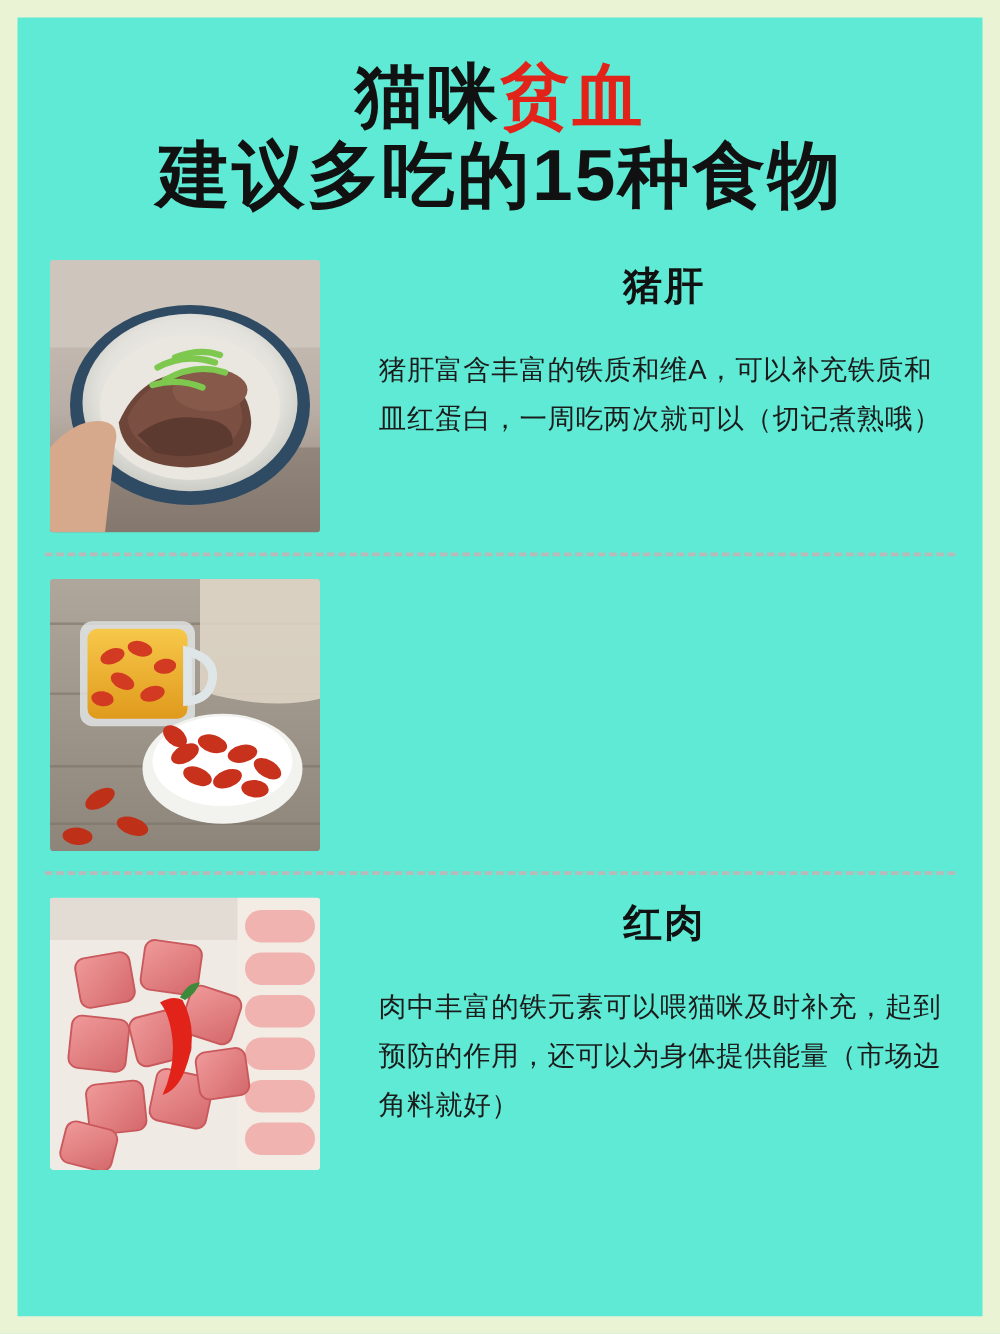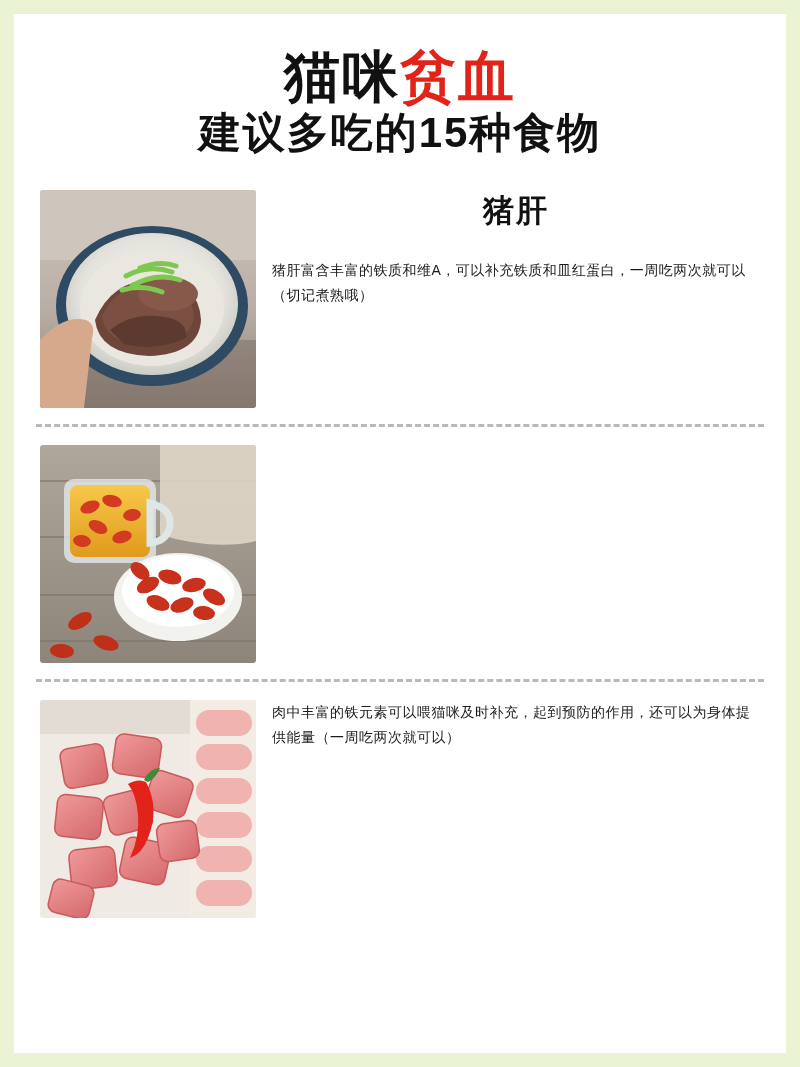--- a/index.html
+++ b/index.html
@@ -22,38 +22,38 @@
     height: 1067px;
     background: #eaf3d4;
     overflow: hidden;
   }
   .inner {
     position: absolute;
     left: 14px;
     top: 14px;
     width: 772px;
     height: 1039px;
-    background: #ffffff;
+    background: #5eead4;
     padding: 18px 26px 0 26px;
   }
 
   
   .title-block {
     text-align: center;
     padding-top: 14px;
     padding-bottom: 16px;
   }
   .title-line {
     font-weight: bold;
     letter-spacing: 2px;
     line-height: 1.12;
     color: #111111;
   }
   .title-line-1 { font-size: 56px; }
-  .title-line-2 { font-size: 42px; }
+  .title-line-2 { font-size: 58px; }
   .accent { color: #e2231a; }
 
   
   .row {
     display: flex;
     align-items: flex-start;
     padding: 14px 0 16px 0;
   }
   .thumb {
     width: 216px;
@@ -61,33 +61,33 @@
     flex: 0 0 216px;
     border-radius: 3px;
     overflow: hidden;
     position: relative;
     margin-top: 4px;
   }
   .thumb svg { display: block; width: 100%; height: 100%; }
 
   .row-body {
     flex: 1 1 auto;
-    padding-left: 16px;
+    padding-left: 47px;
     padding-top: 4px;
   }
   .row-title {
     font-size: 31px;
     font-weight: bold;
     color: #111111;
     text-align: center;
     letter-spacing: 2px;
     margin-bottom: 26px;
   }
   .row-text {
-    font-size: 14px;
+    font-size: 22px;
     line-height: 1.78;
     color: #1b1b1b;
     letter-spacing: 0.5px;
   }
 
   
   .divider {
     height: 0;
     border-top: 3px dashed #b9b9b9;
     margin: 0 -4px;
@@ -232,18 +232,19 @@
             <rect x="30" y="148" width="46" height="40" rx="8" transform="rotate(-6 53 168)"></rect>
             <rect x="82" y="140" width="46" height="42" rx="8" transform="rotate(12 105 161)"></rect>
             <rect x="118" y="122" width="40" height="38" rx="8" transform="rotate(-8 138 141)"></rect>
             <rect x="10" y="182" width="42" height="34" rx="8" transform="rotate(14 31 199)"></rect>
           </g>
           <path d="M106 82 q14 26 2 56 q-6 16 -18 20 q10 -22 8 -44 q-2 -20 -10 -30 q10 -6 18 -2z" fill="#e2231a"></path>
           <path d="M104 80 q6 -12 16 -12 q-4 10 -12 14z" fill="#3f8a3a"></path>
         </svg>
       </div>
       <div class="row-body">
-        <div class="row-text">肉中丰富的铁元素可以喂猫咪及时补充，起到预防的作用，还可以为身体提供能量（一周吃两次就可以）</div>
+        <div class="row-title">红肉</div>
+        <div class="row-text">肉中丰富的铁元素可以喂猫咪及时补充，起到预防的作用，还可以为身体提供能量（市场边角料就好）</div>
       </div>
     </div>
 
   </div>
 </div>
 
 </body></html>

